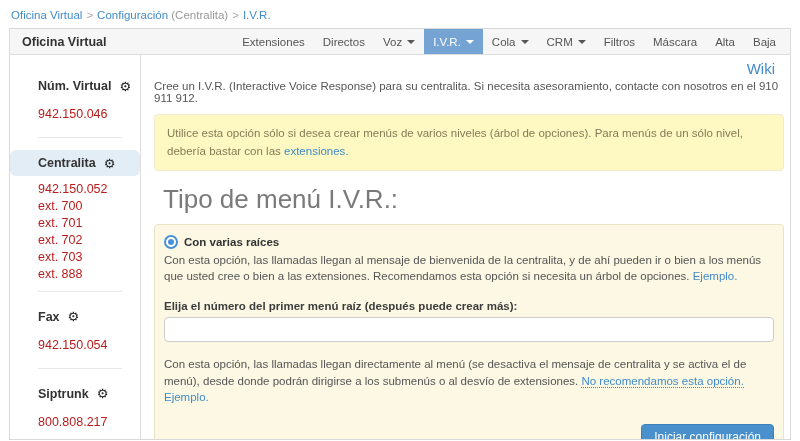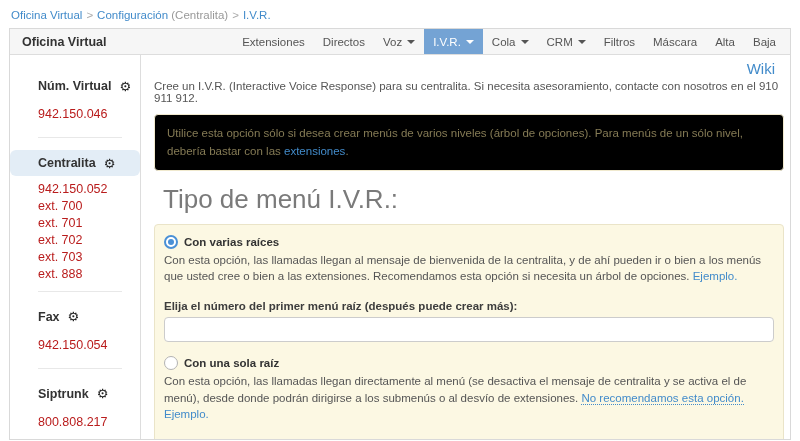--- a/index.html
+++ b/index.html
@@ -39,21 +39,21 @@
   .side-divider { border: none; border-top: 1px solid #e8e8e8; margin: 8px 18px 8px 28px; }
   .side-sec { margin-top: 12px; }
   .side-title.pad-extra { margin-top: 6px; }
 
   
   .main { flex: 1; padding: 5px 6px 0 13px; overflow: hidden; }
   .wiki-row { text-align: right; font-size: 15px; padding-right: 9px; }
   .wiki-row a { color: #428bca; text-decoration: none; cursor: pointer; }
   .intro { font-size: 11.5px; color: #555; margin: 3px 0 10px; }
 
-  .alert { background: #000000; border: 1px solid #f0e9ce; border-radius: 4px;
+  .alert { background: #fef9c3; border: 1px solid #f0e9ce; border-radius: 4px;
            padding: 9px 12px; font-size: 11.5px; color: #857b55; line-height: 1.6; }
   .alert a { color: #428bca; text-decoration: none; cursor: pointer; }
 
   h1.heading { font-size: 26px; color: #7a7a7a; font-weight: 400; margin: 13px 9px 9px; letter-spacing: 0; }
 
   .panel { background: #fcf8e3; border: 1px solid #eae4c8; border-radius: 4px;
            padding: 10px 9px 12px; font-size: 11.5px; color: #555; }
   .radio-row { display: flex; align-items: center; gap: 6px; font-weight: bold; color: #333; margin-bottom: 3px; cursor: pointer; }
   .radio { width: 14px; height: 14px; border-radius: 50%; background: #fff; display: inline-flex;
            align-items: center; justify-content: center; flex: 0 0 14px; cursor: pointer; }
@@ -187,24 +187,20 @@
           </div>
           <div class="desc">
             <span>Con esta opción, las llamadas llegan al mensaje de bienvenida de la centralita, y de ahí pueden ir o bien a los menús que usted cree o bien a las extensiones. Recomendamos esta opción si necesita un árbol de opciones.</span>
             <a>Ejemplo.</a>
           </div>
           <div class="input-label">Elija el número del primer menú raíz (después puede crear más):</div>
           <input class="text-input" type="text" value="" style="">
         </div>
 
         <div class="opt2">
-          <div class="radio-row">
-            <span class="radio unchecked"></span>
-            <span>Con una sola raíz</span>
-          </div>
           <div class="desc">
             <span>Con esta opción, las llamadas llegan directamente al menú (se desactiva el mensaje de centralita y se activa el de menú), desde donde podrán dirigirse a los submenús o al desvío de extensiones.</span>
             <a class="tooltip-link">No recomendamos esta opción.</a>
             <a>Ejemplo.</a>
           </div>
         </div>
 
         <div class="panel-footer">
           <button class="btn-primary">Iniciar configuración</button>
         </div>

